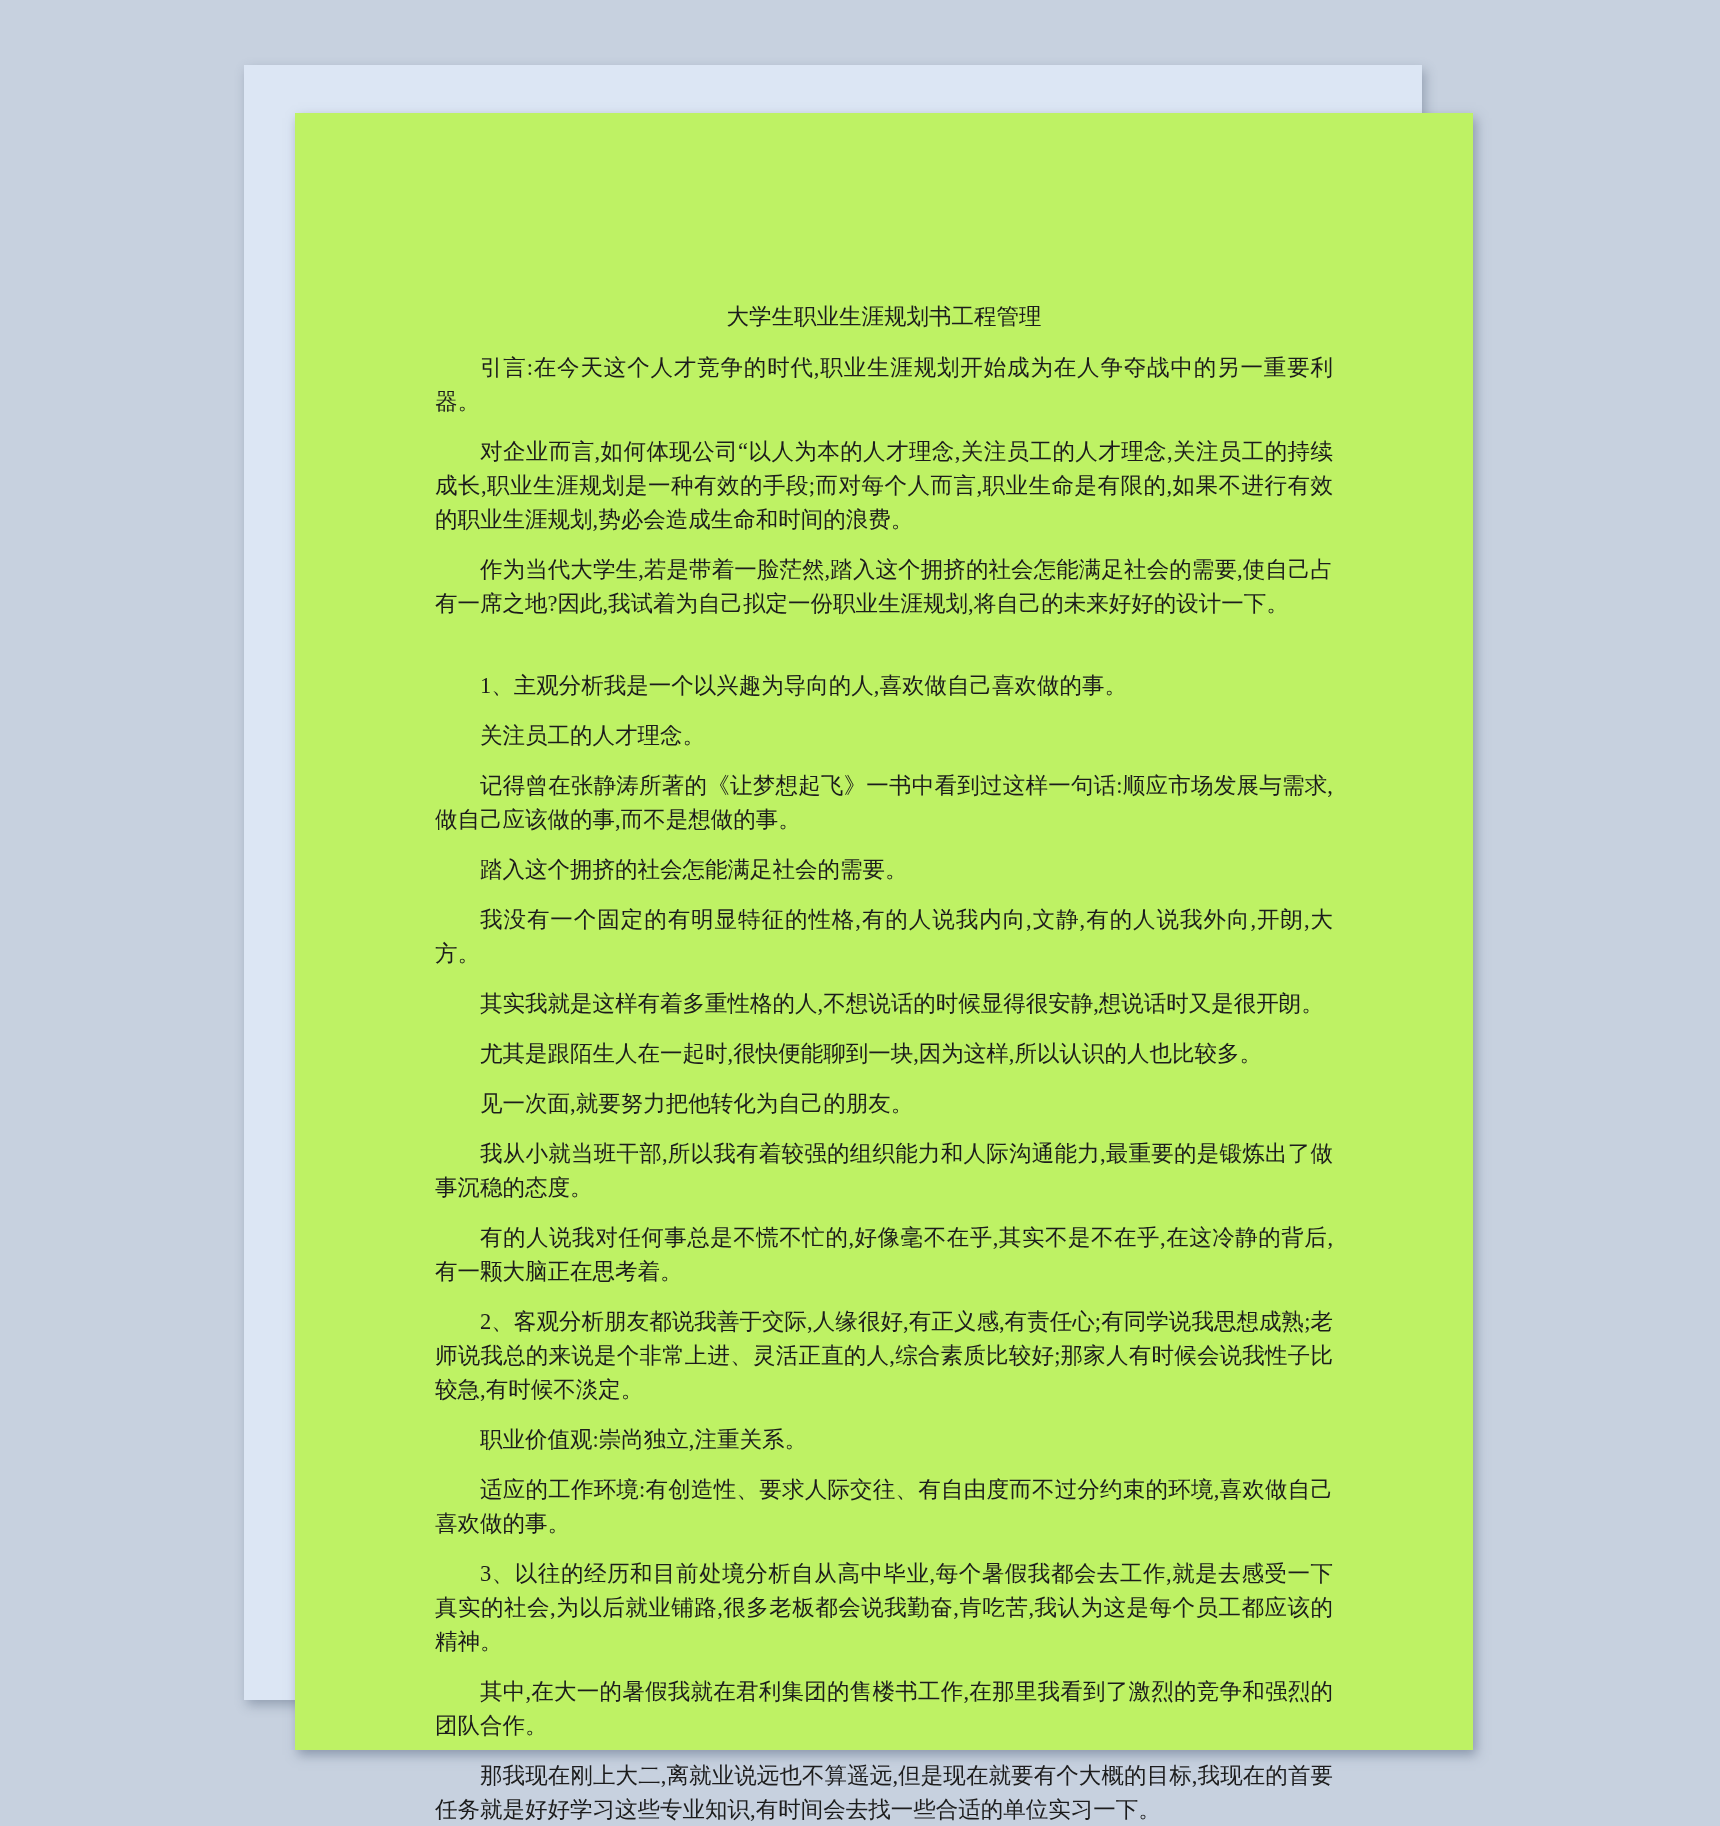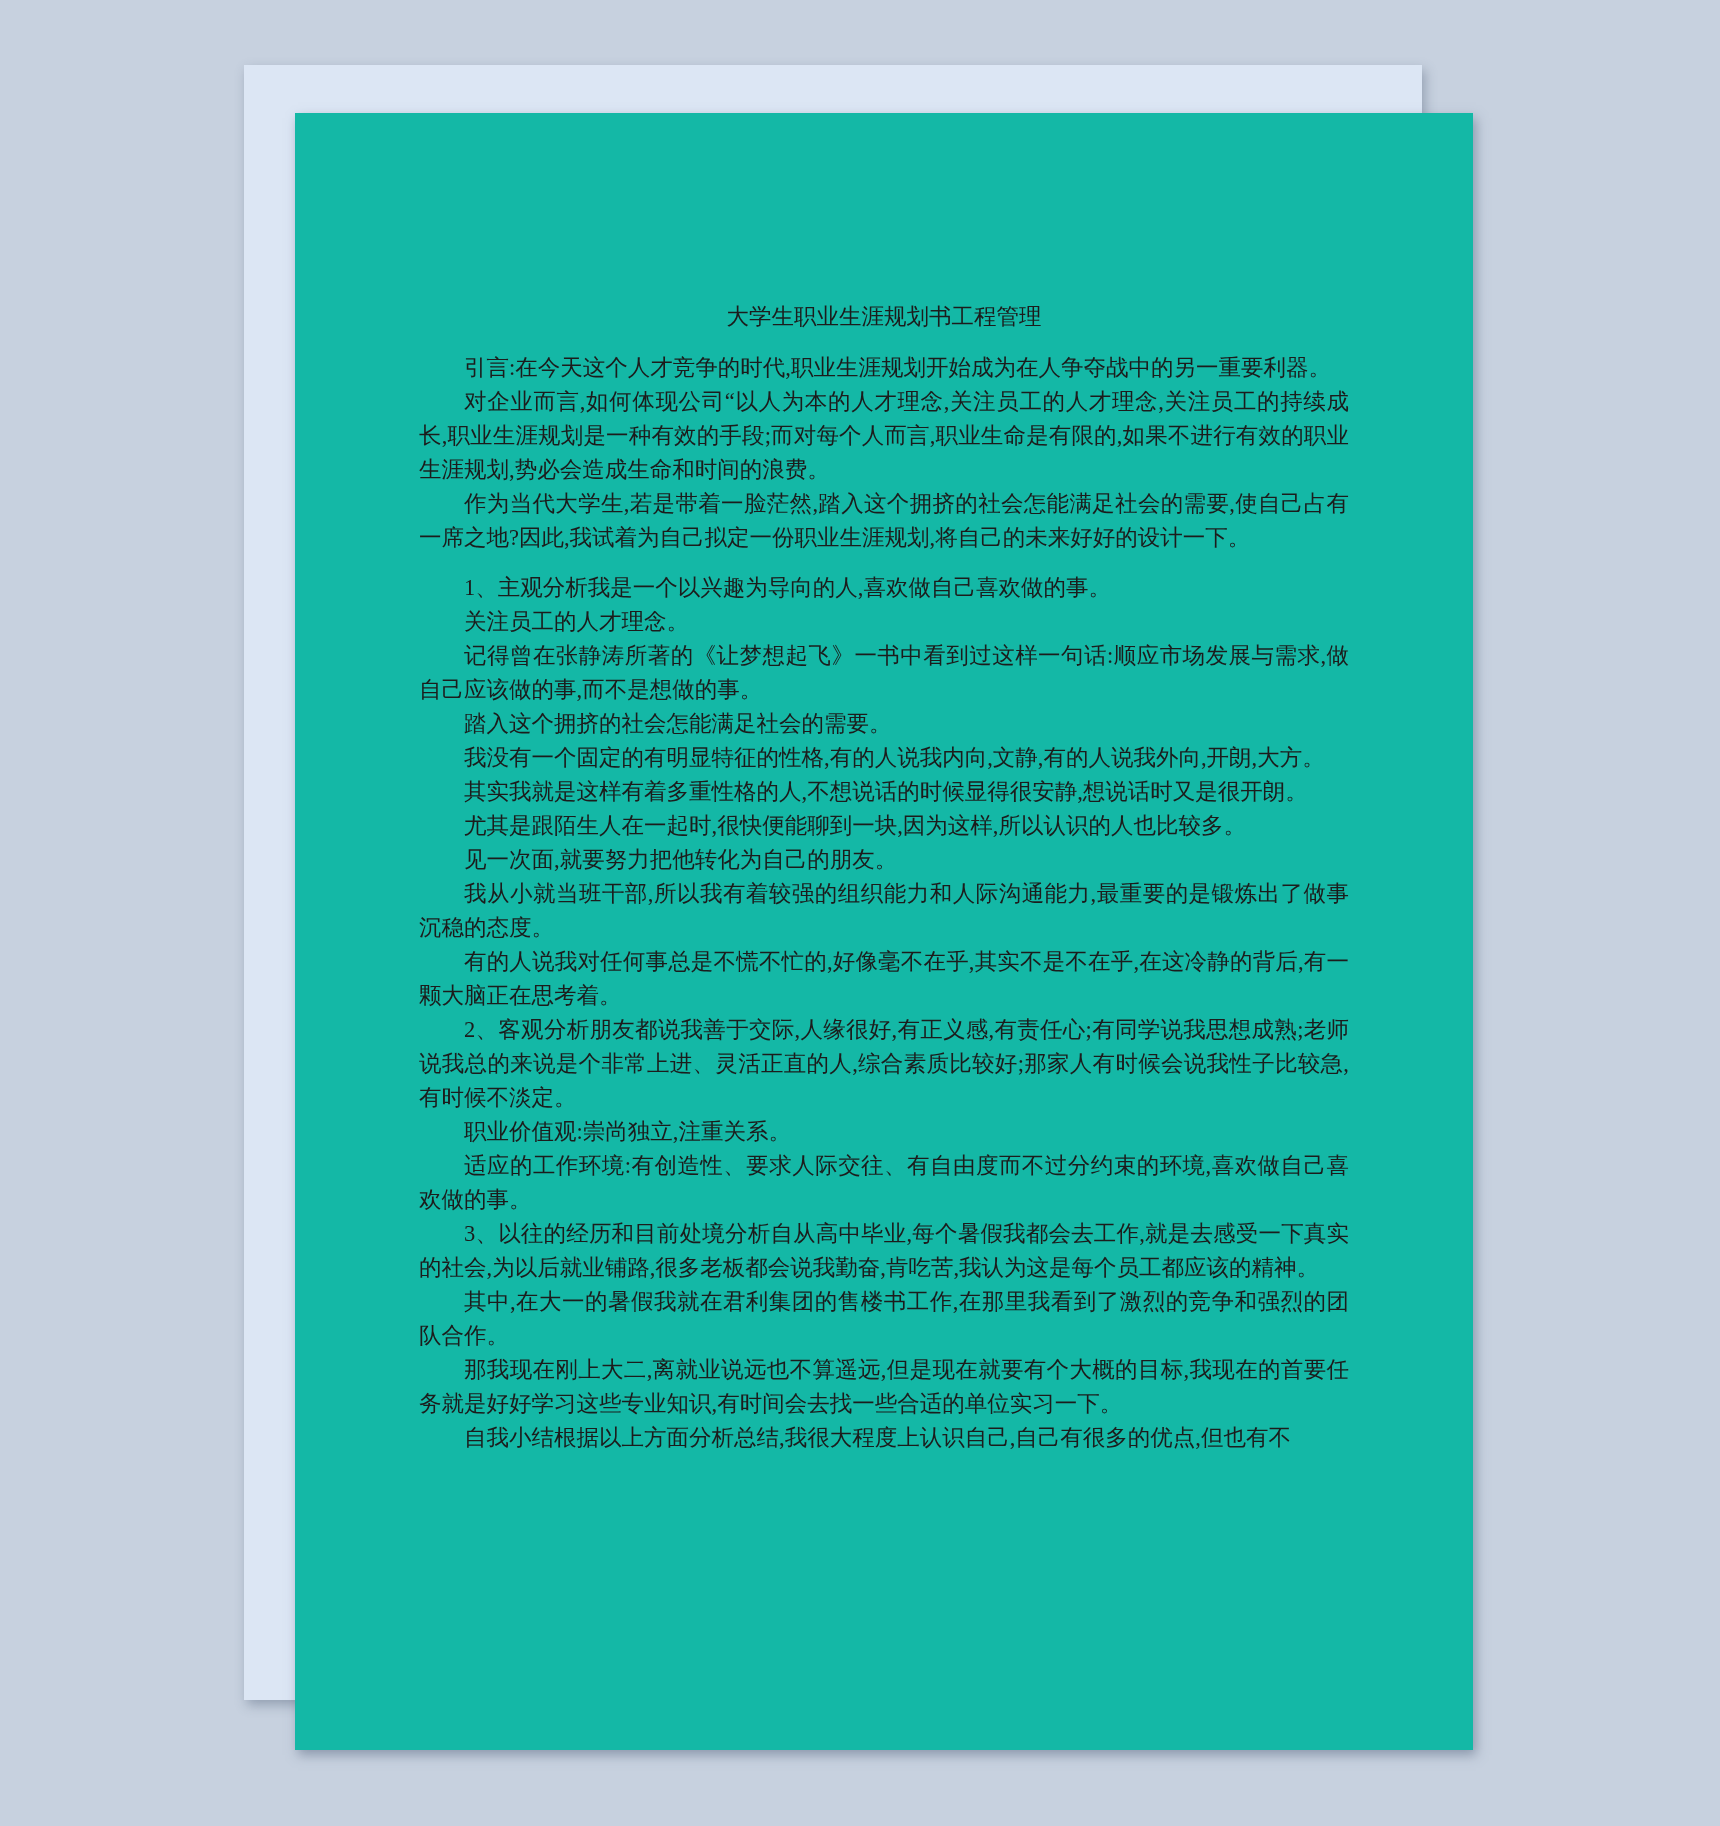--- a/index.html
+++ b/index.html
@@ -20,36 +20,36 @@
     height: 1635px;
     background: #dce6f4;
     box-shadow: 3px 5px 11px rgba(85, 100, 125, 0.45);
   }
   .front-page {
     position: absolute;
     left: 295px;
     top: 113px;
     width: 1178px;
     height: 1637px;
-    background: #14b8a6;
+    background: #bef264;
     box-shadow: 3px 5px 11px rgba(85, 100, 125, 0.52);
     padding: 187px 124px 0 124px;
     color: #1c1c1c;
   }
   .doc-title {
     font-size: 22.5px;
     line-height: 34px;
     font-weight: normal;
     text-align: center;
     margin: 0 0 17px 0;
   }
   .para {
     font-size: 22.5px;
     line-height: 34px;
-    margin: 0;
+    margin: 16px;
     text-indent: 2em;
     text-align: justify;
   }
   .para.spacer {
     min-height: 16px;
     line-height: 16px;
   }
 </style>
 </head>
 <body>

